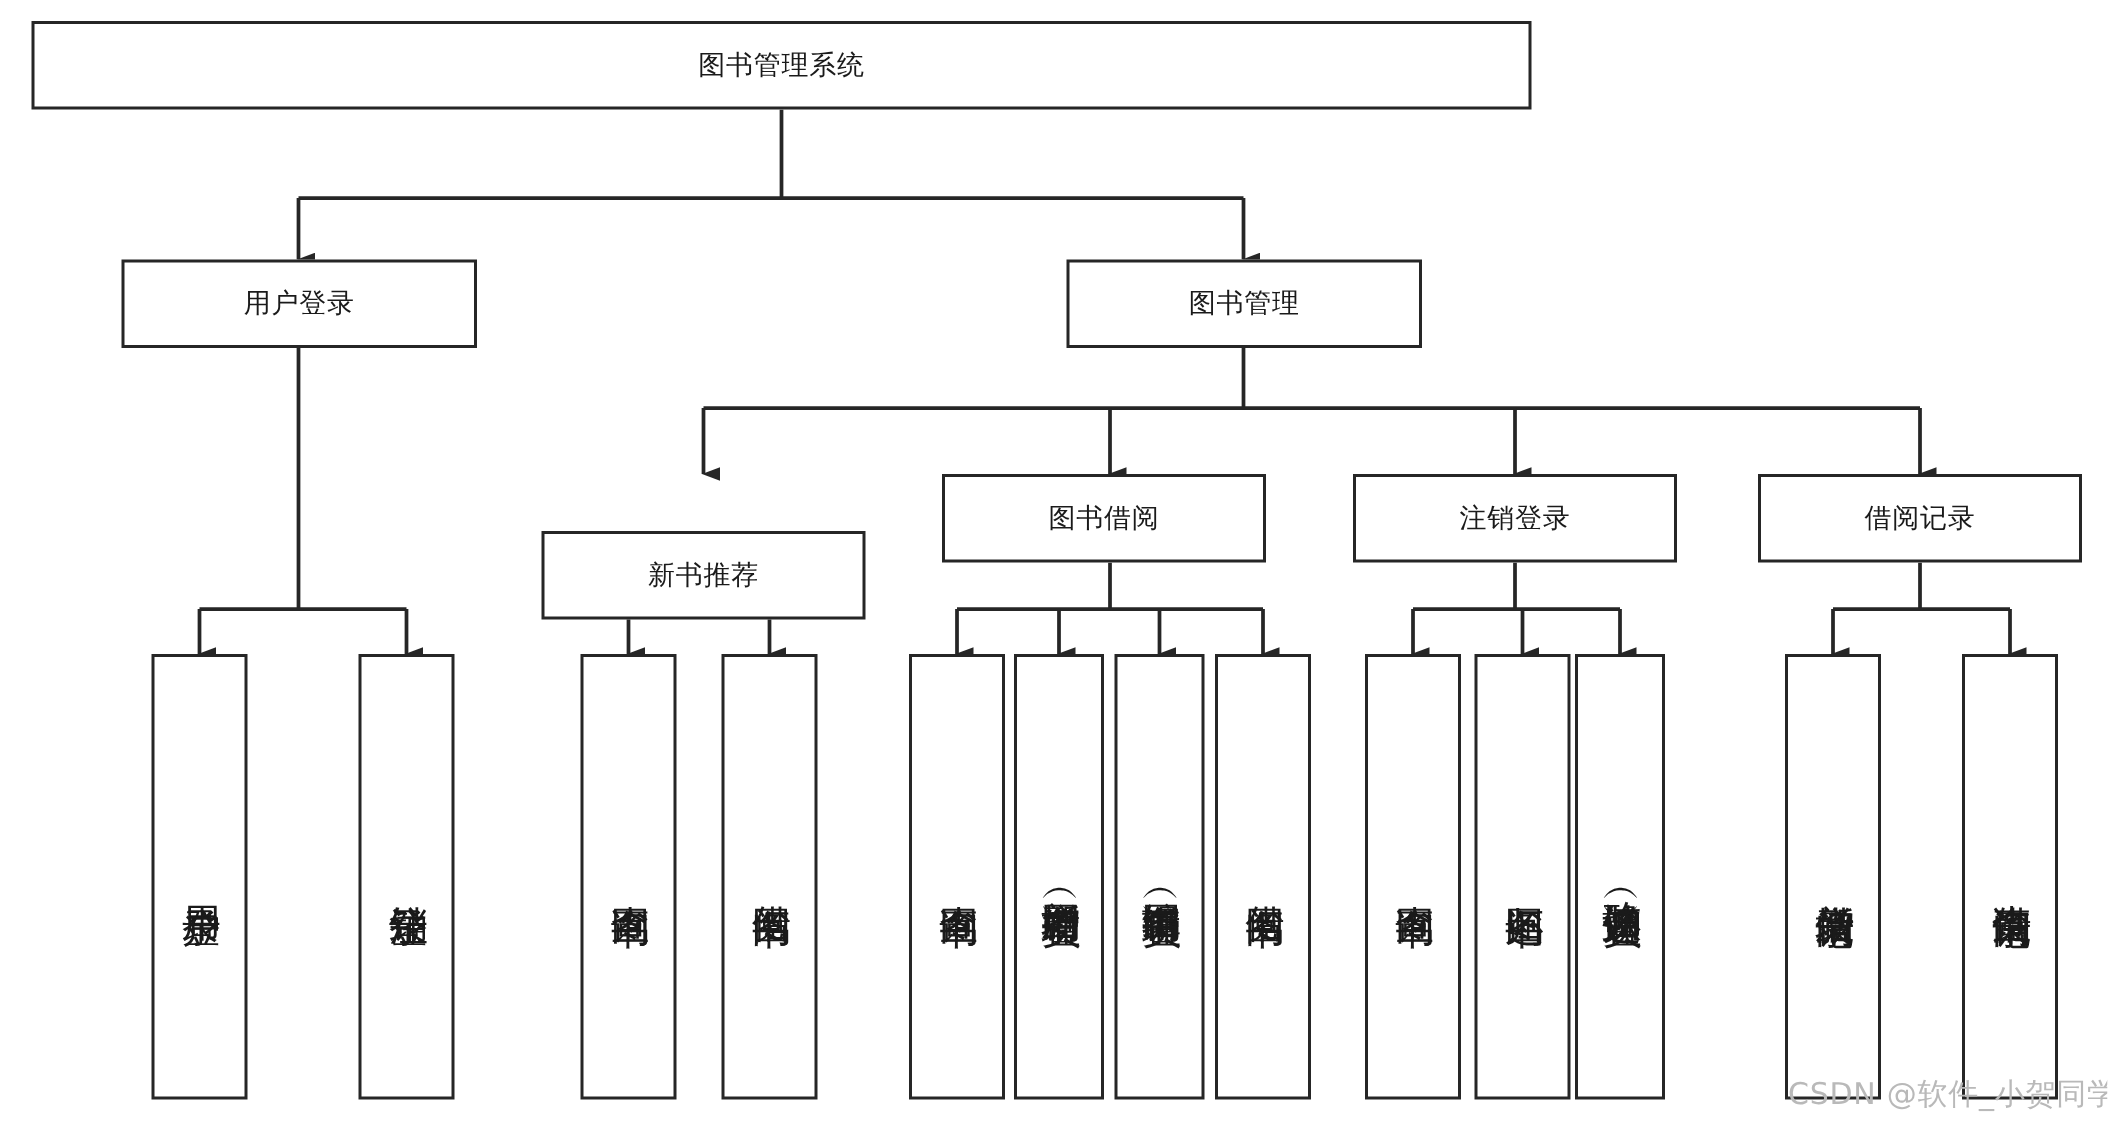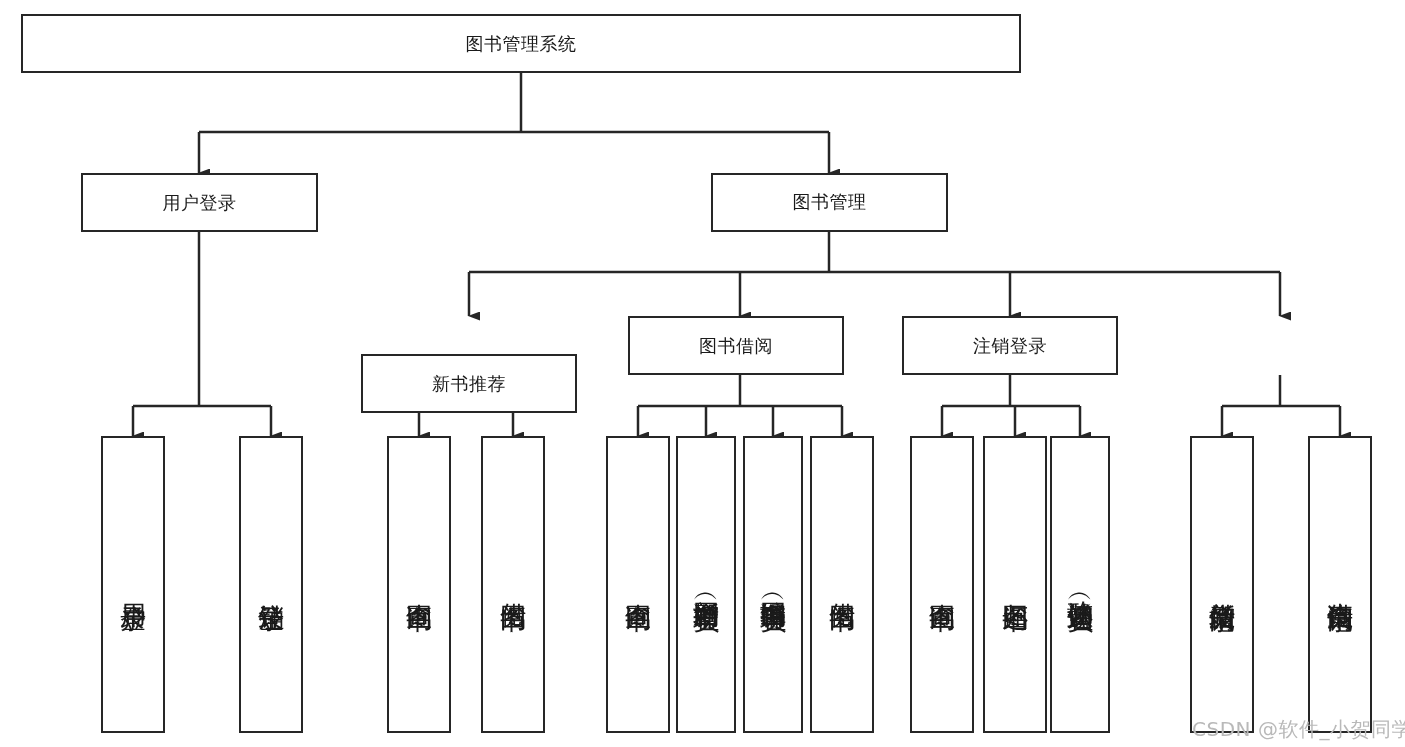--- a/index.html
+++ b/index.html
@@ -132,20 +132,23 @@
 
   <div class="node" style="left:361px; top:316px; width:216px; height:59px;margin-top:38px;">
     <span class="node-label">新书推荐</span>
   </div>
   <div class="node" style="left:628px; top:316px; width:216px; height:59px;">
     <span class="node-label">图书借阅</span>
   </div>
   <div class="node" style="left:902px; top:316px; width:216px; height:59px;">
     <span class="node-label">注销登录</span>
   </div>
+  <div class="node" style="left:1172px; top:316px; width:216px; height:59px;">
+    <span class="node-label">借阅记录</span>
+  </div>
 
   <div class="node leaf" style="left:101px; top:436px; width:64px; height:297px;">
     <span class="node-label">用户登录</span>
   </div>
   <div class="node leaf" style="left:239px; top:436px; width:64px; height:297px;">
     <span class="node-label">注销登录</span>
   </div>
 
   <div class="node leaf" style="left:387px; top:436px; width:64px; height:297px;">
     <span class="node-label">查询图书</span>

